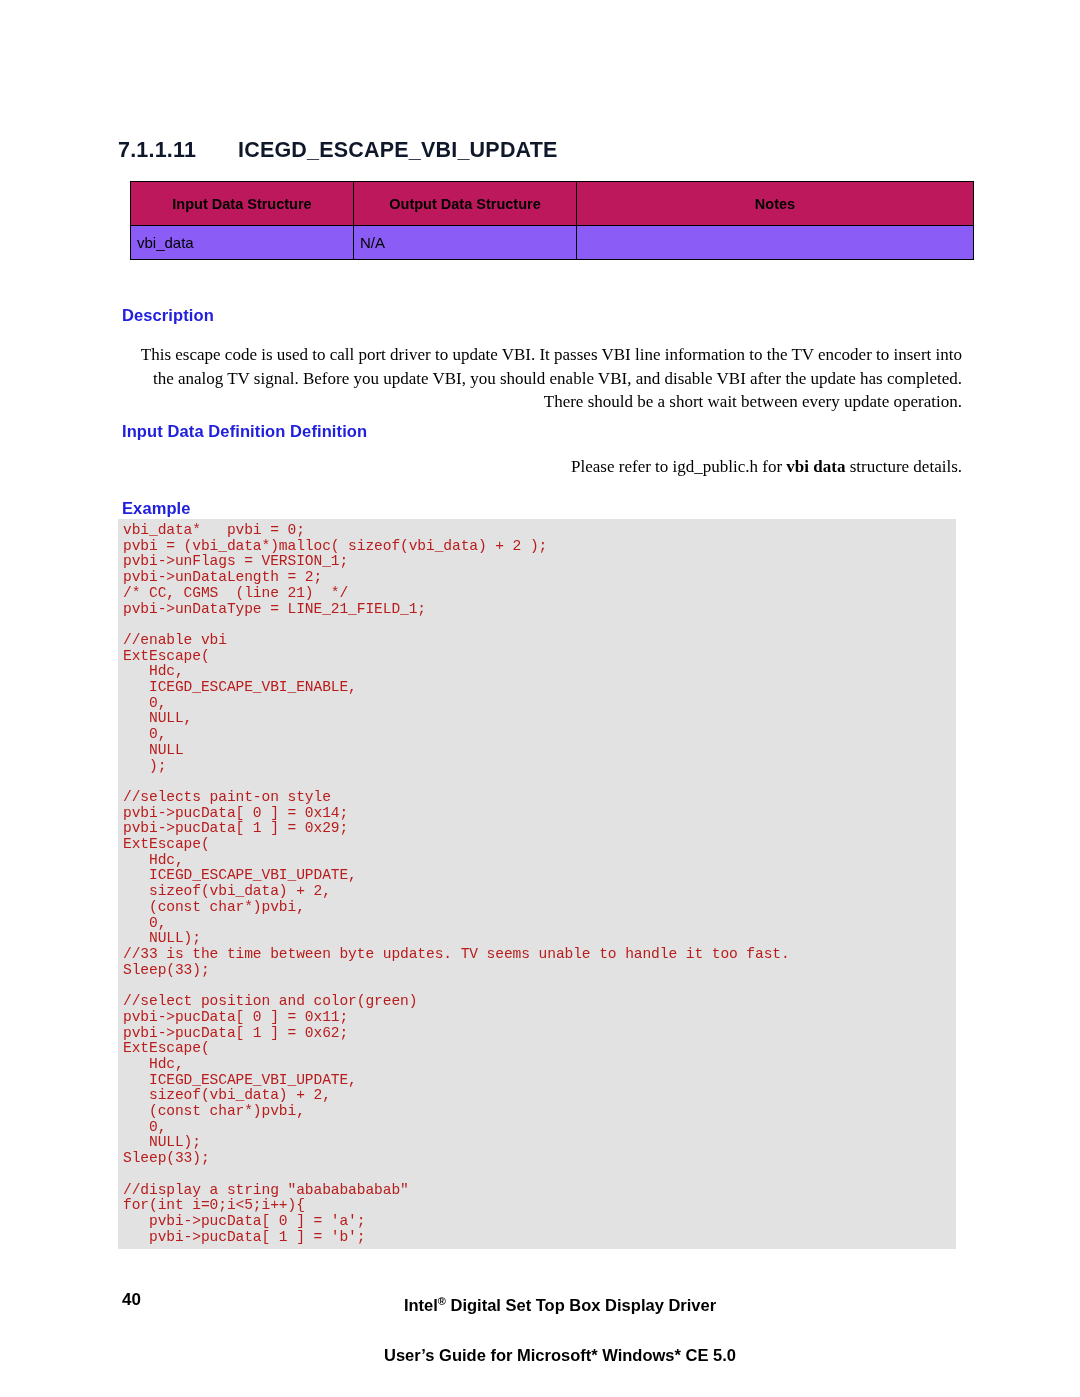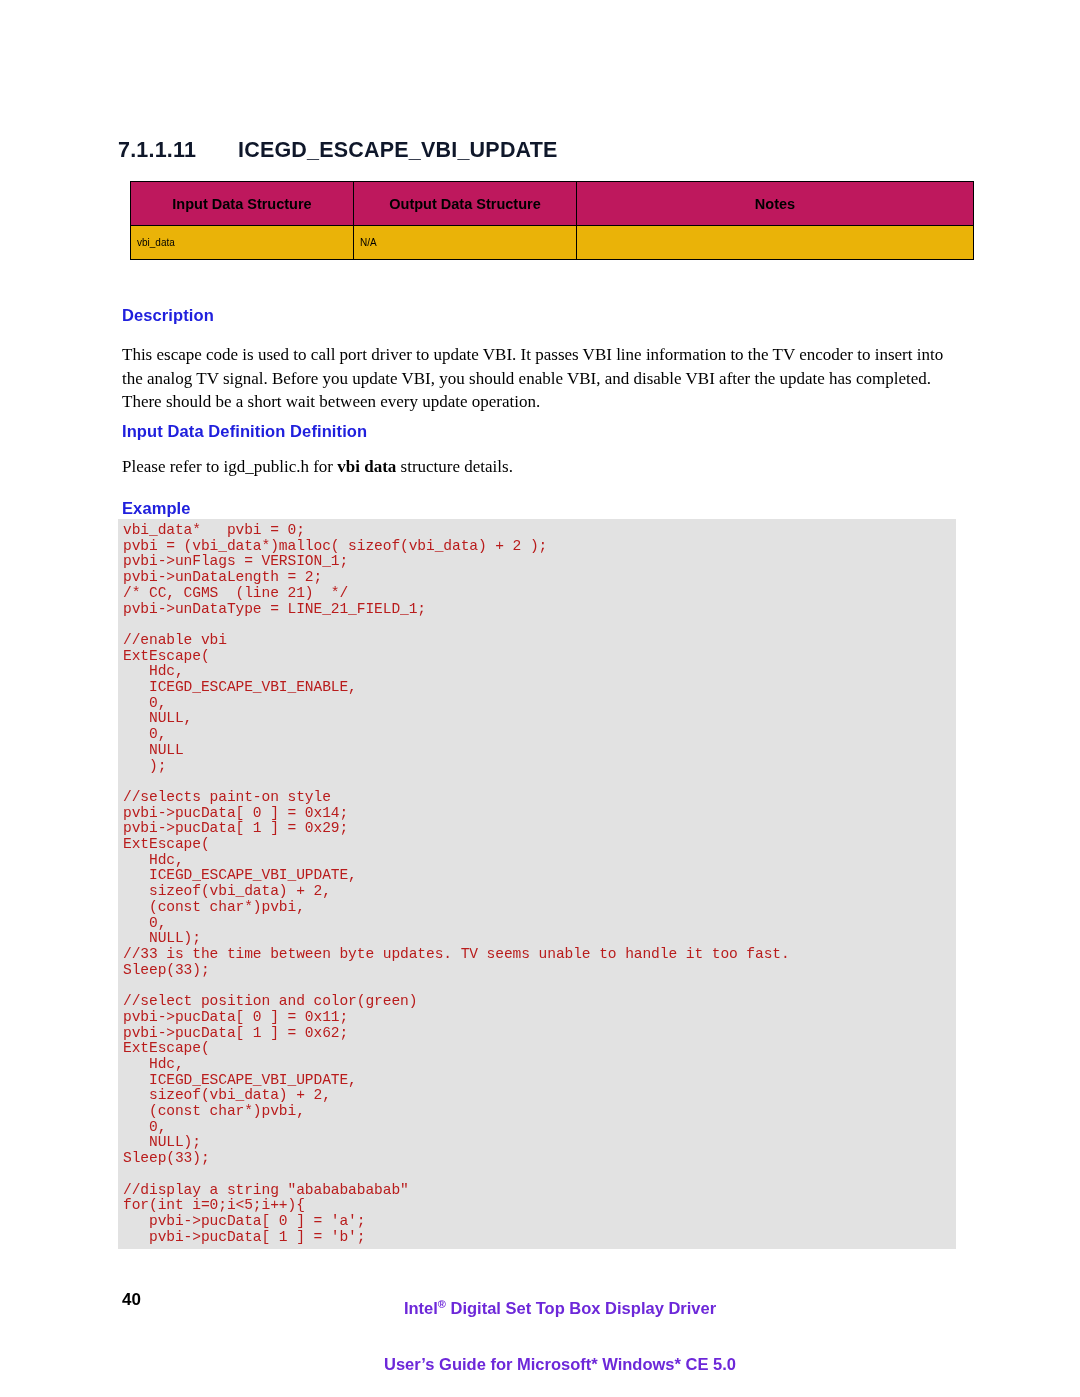--- a/index.html
+++ b/index.html
@@ -63,24 +63,24 @@
   }
   .sum-table th {
     background: #be185d;
     height: 43px;
     text-align: center;
     font-size: 14.5px;
     font-weight: bold;
     color: #000;
   }
   .sum-table td {
-    background: #eab308;
+    background: #8b5cf6;
     height: 33px;
     text-align: left;
-    font-size: 10px;
+    font-size: 15px;
     padding-left: 6px;
     font-weight: normal;
   }
   .col-a { width: 222px; }
   .col-b { width: 222px; }
   .col-c { width: 396px; }
 
   
   .sub-heading {
     position: absolute;
@@ -97,21 +97,21 @@
 
   
   .body-par {
     position: absolute;
     left: 122px;
     width: 840px;
     font-family: "Liberation Serif", serif;
     font-size: 17px;
     line-height: 23.5px;
     color: #000;
-    text-align: left;
+    text-align: right;
   }
   #p-description { top: 343px; }
   #p-input-def   { top: 455px; }
   .body-par b { font-weight: bold; }
 
   
   .code-block {
     position: absolute;
     left: 118px;
     top: 519px;
@@ -148,22 +148,22 @@
     font-size: 17px;
     color: #000;
   }
   .footer-center {
     position: absolute;
     left: 240px;
     top: 2px;
     width: 640px;
     text-align: center;
     font-size: 16.5px;
-    line-height: 30px;
-    color: #6d28d9;
+    line-height: 24px;
+    color: #000000;
   }
   .footer-center .line2 { display: block; margin-top: 26px; }
   .footer-center sup {
     font-size: 11px;
     vertical-align: super;
     font-weight: bold;
   }
 </style>
 </head>
 <body>

